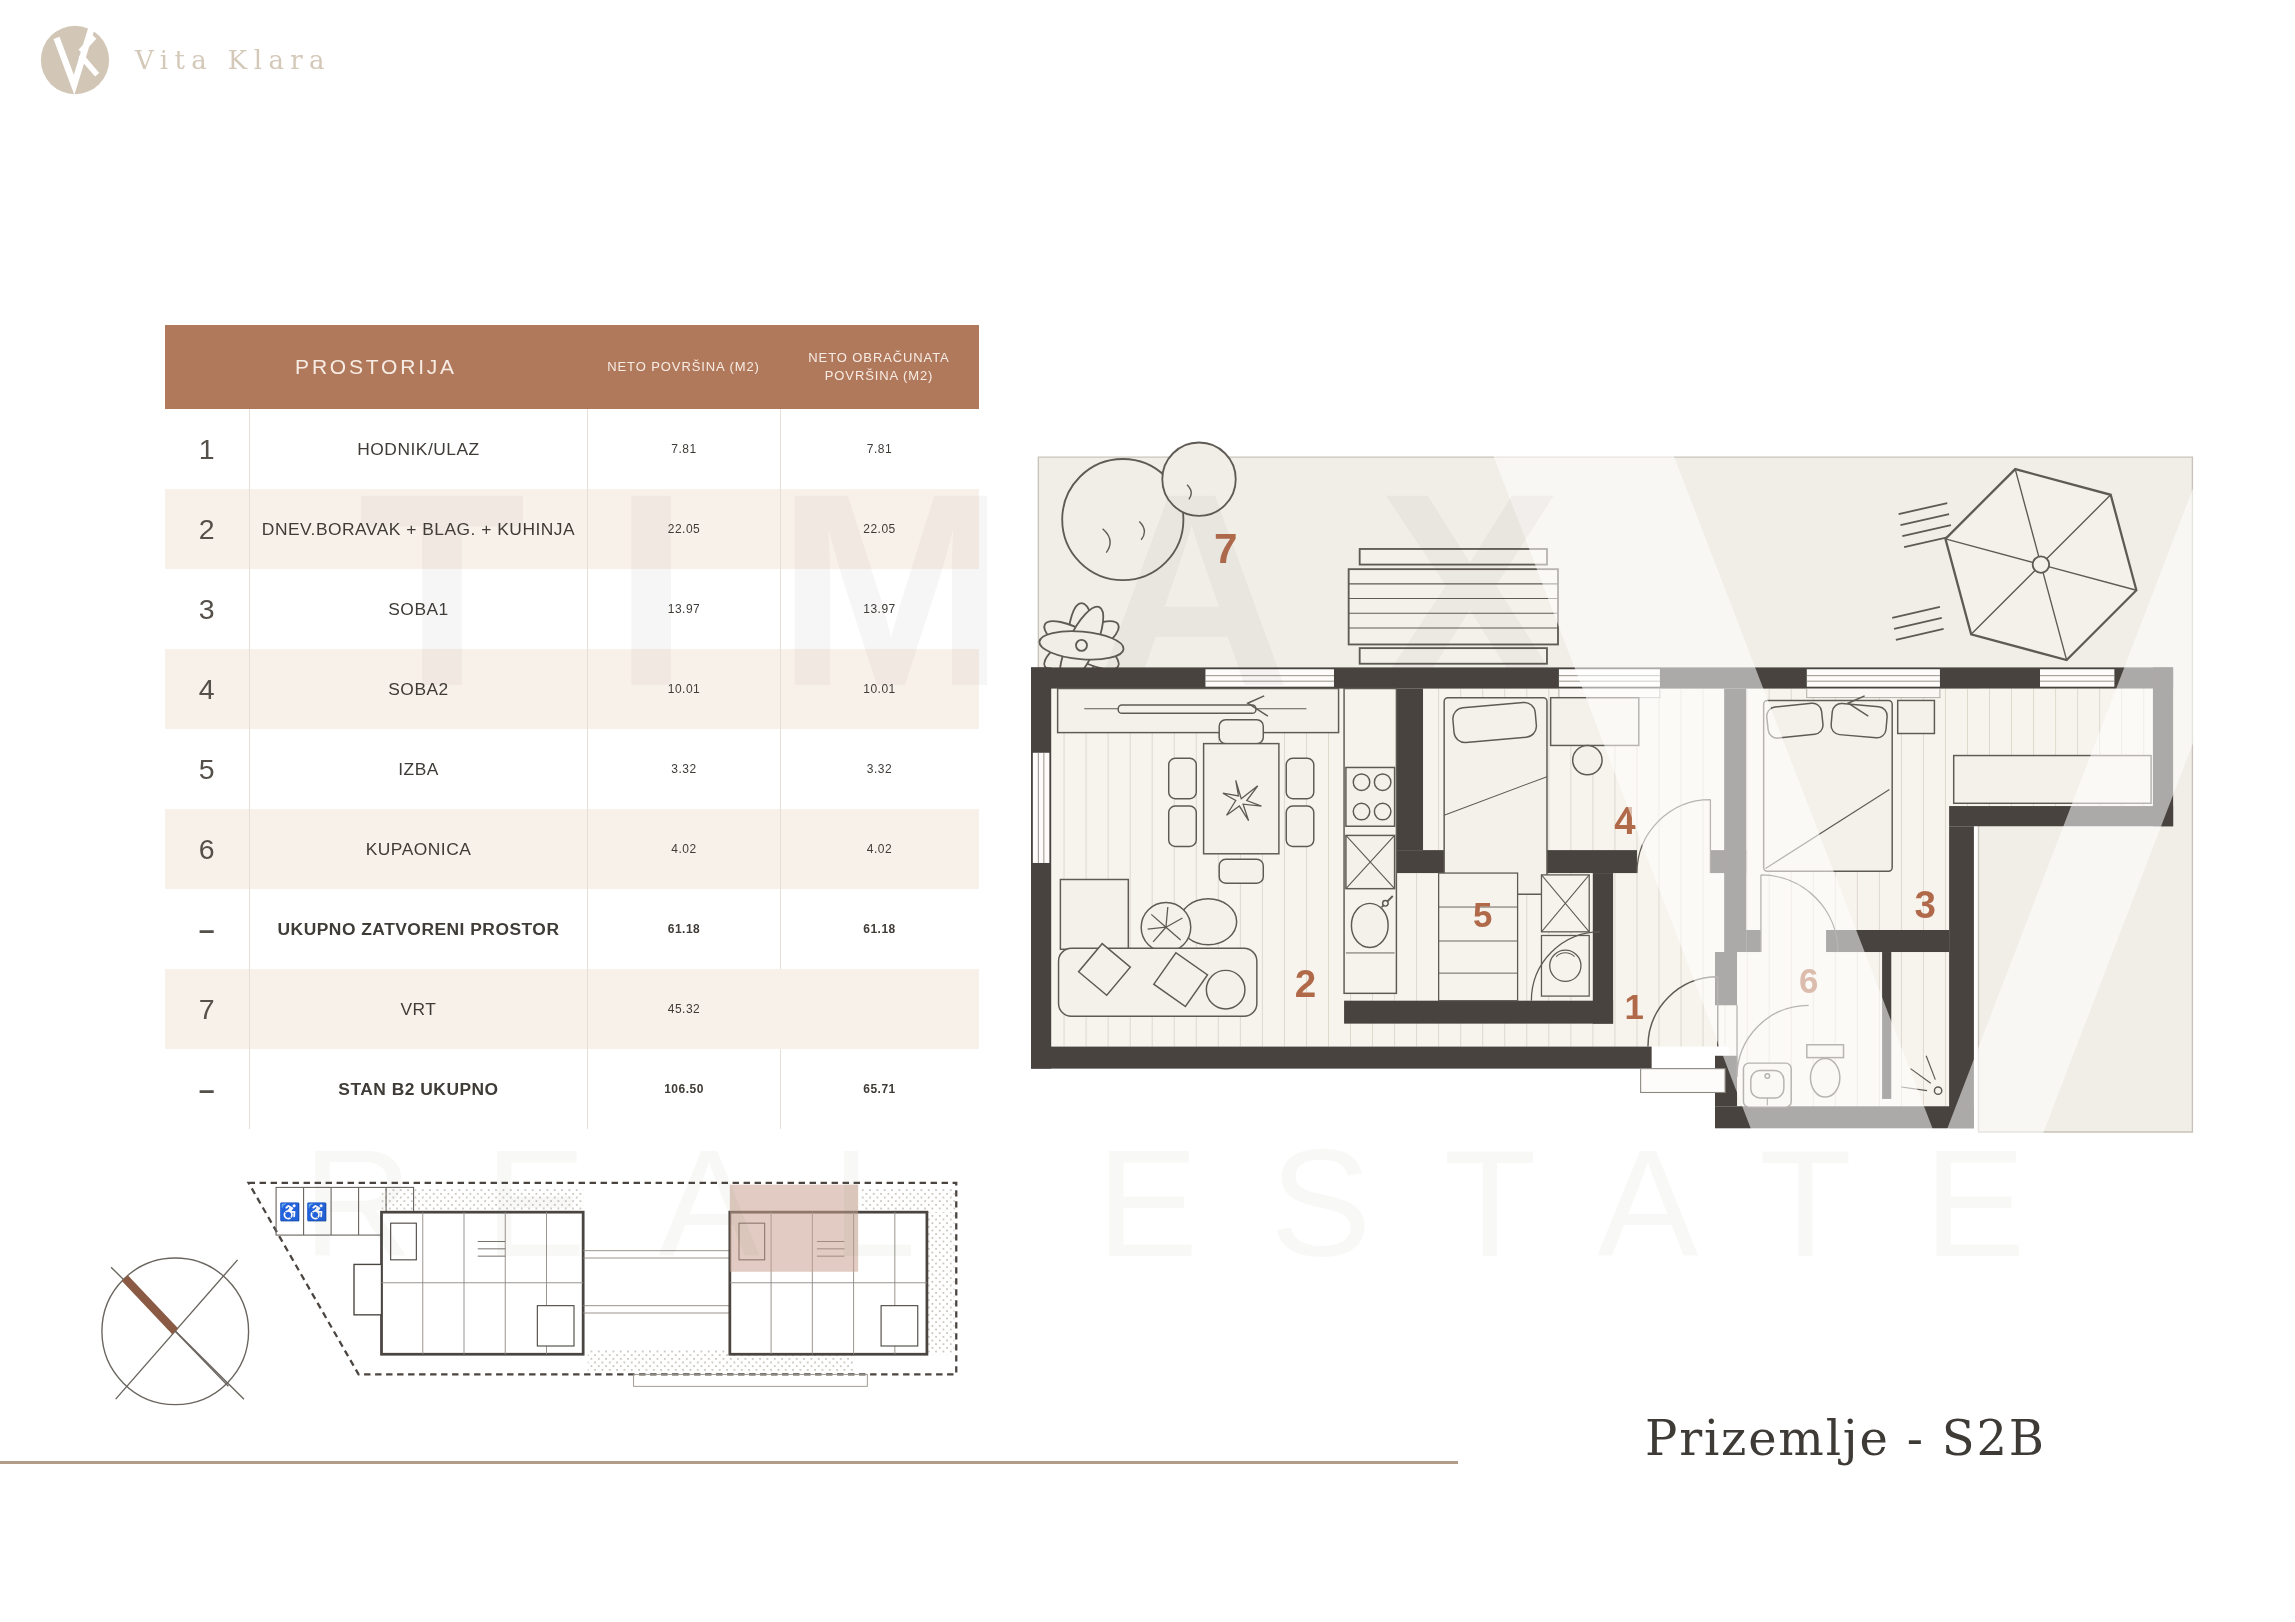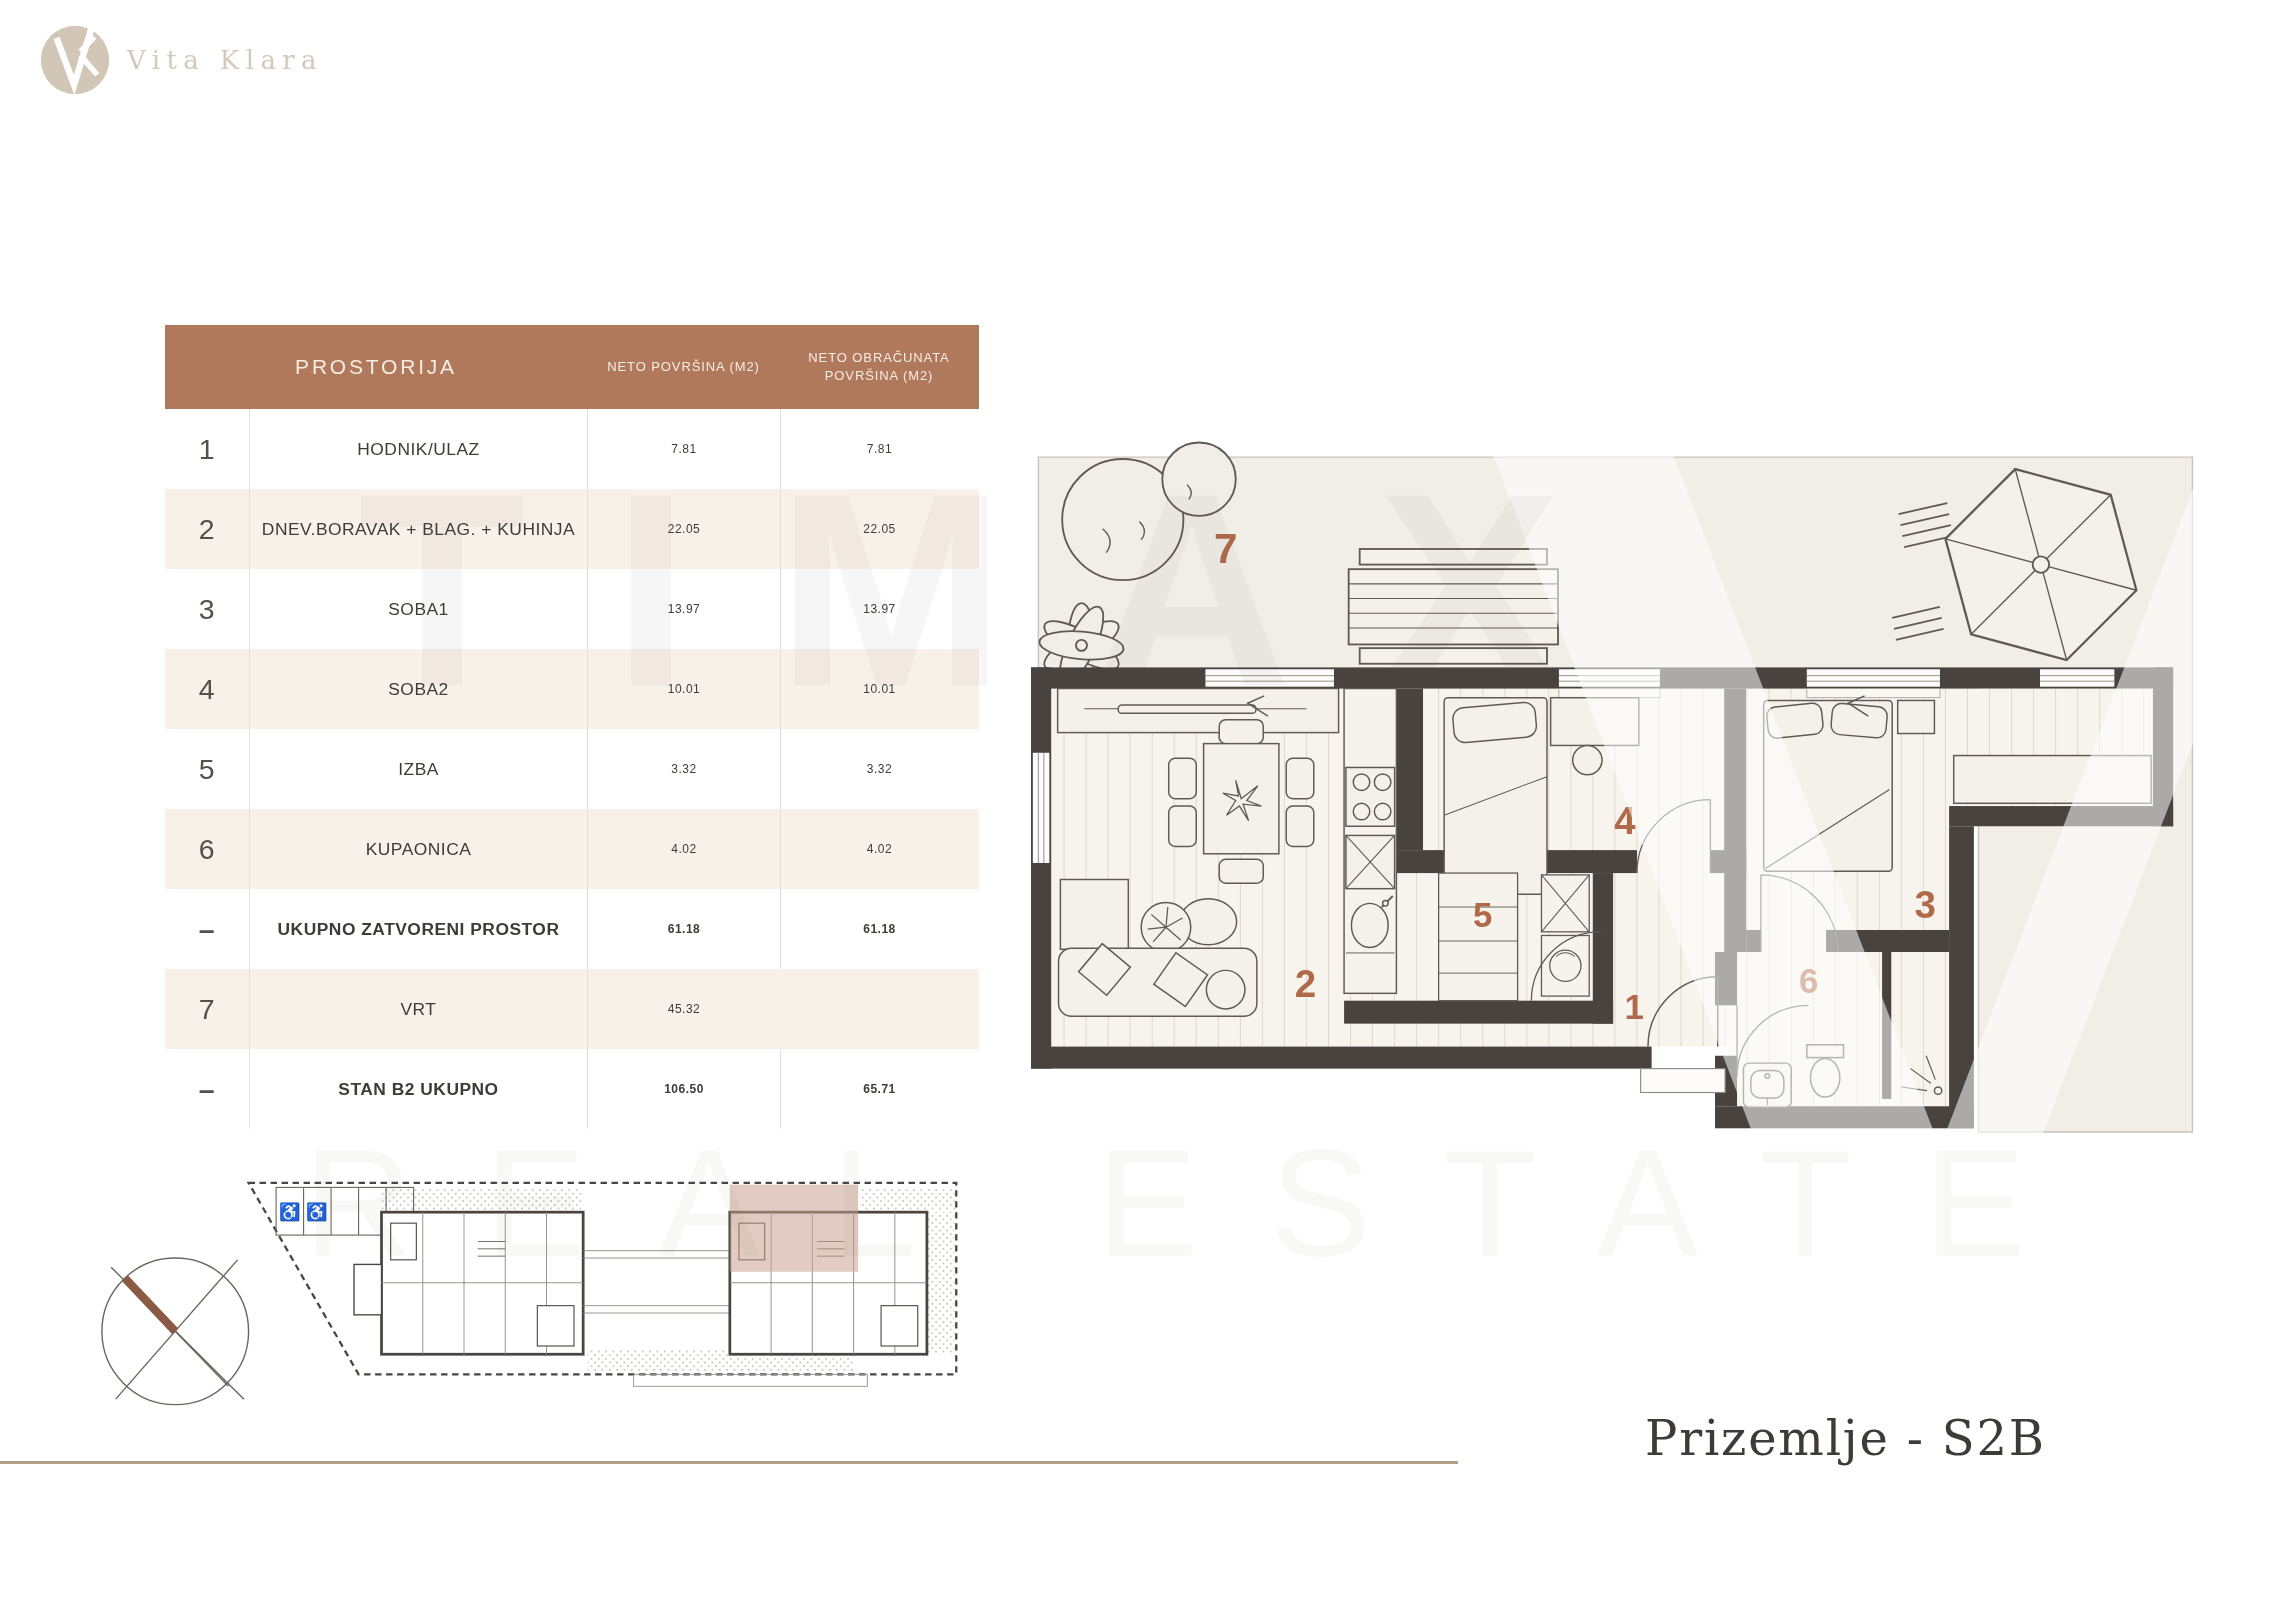--- a/index.html
+++ b/index.html
@@ -5,21 +5,21 @@
   :root{
     --accent:#b06a4a; --header-bg:#b1795c; --header-fg:#f7ece4;
     --row-alt:#f8f1e9; --wall:#48433f; --floor:#f7f4ee; --garden:#f1eee7;
     --line:#5f5a54; --rule:#b29e88; --title:#3e3a36; --logo:#d2c6b6;
     --celltext:#3f3b37; --sep:#e6dfd6;
   }
   html,body{margin:0;padding:0;background:#ffffff;}
   .page{position:relative;width:2296px;height:1623px;background:#ffffff;overflow:hidden;
         font-family:"Liberation Sans",sans-serif;}
   
-  .logo{position:absolute;left:39px;top:24px;display:flex;align-items:center;gap:16px;z-index:5;}
+  .logo{position:absolute;left:39px;top:24px;display:flex;align-items:center;gap:24px;z-index:5;}
   .logo-text{font-family:"DejaVu Serif",serif;font-size:26px;letter-spacing:6.4px;color:#d4c9b9;}
   
   .wm{position:absolute;pointer-events:none;z-index:4;font-family:"Liberation Sans",sans-serif;white-space:nowrap;}
   .wm-timax{left:358px;top:432px;font-size:275px;letter-spacing:87px;color:rgba(95,88,80,0.05);font-weight:700;}
   .wm-real{left:303px;top:1116px;font-size:152px;letter-spacing:72px;color:rgba(95,88,80,0.045);font-weight:500;}
   .wm-v{left:1313px;top:-156px;font-size:1607px;color:rgba(255,255,255,0.55);
         font-family:"DejaVu Serif",serif;z-index:3;}
   
   .area-table{position:absolute;left:165px;top:325px;width:814px;z-index:2;}
   .t-header{display:grid;grid-template-columns:84px 338px 193px 198px;background:var(--header-bg);

